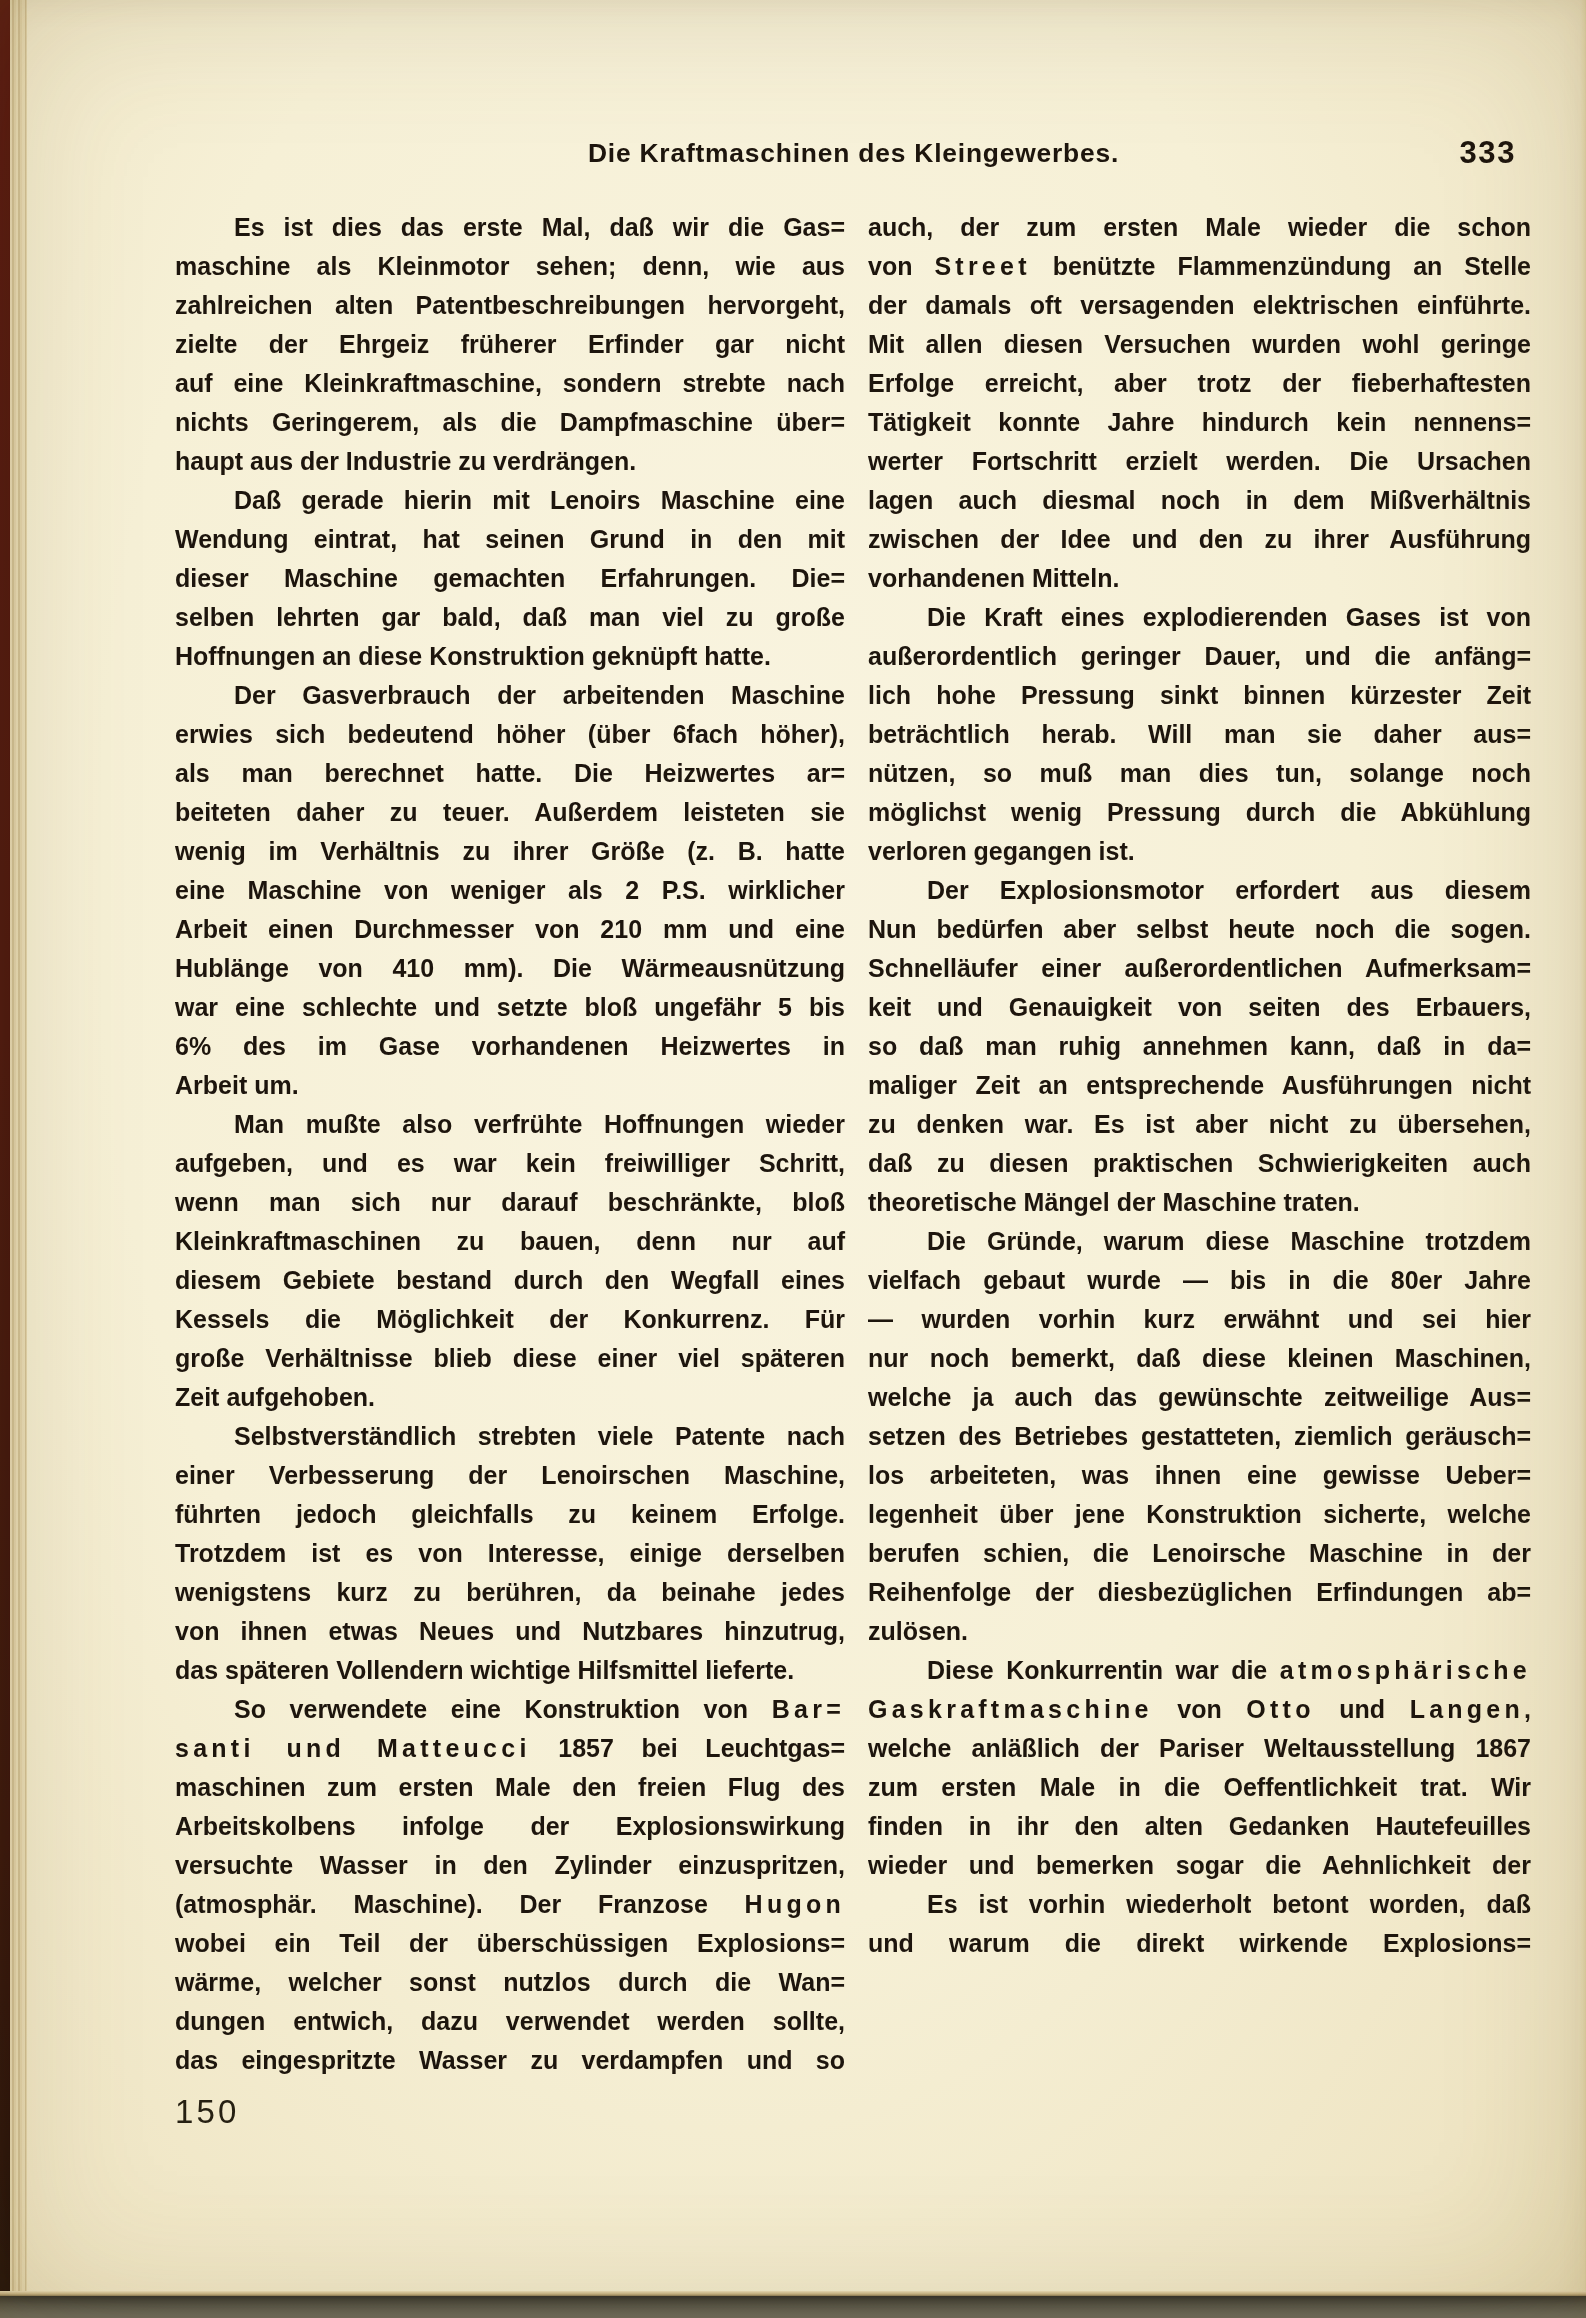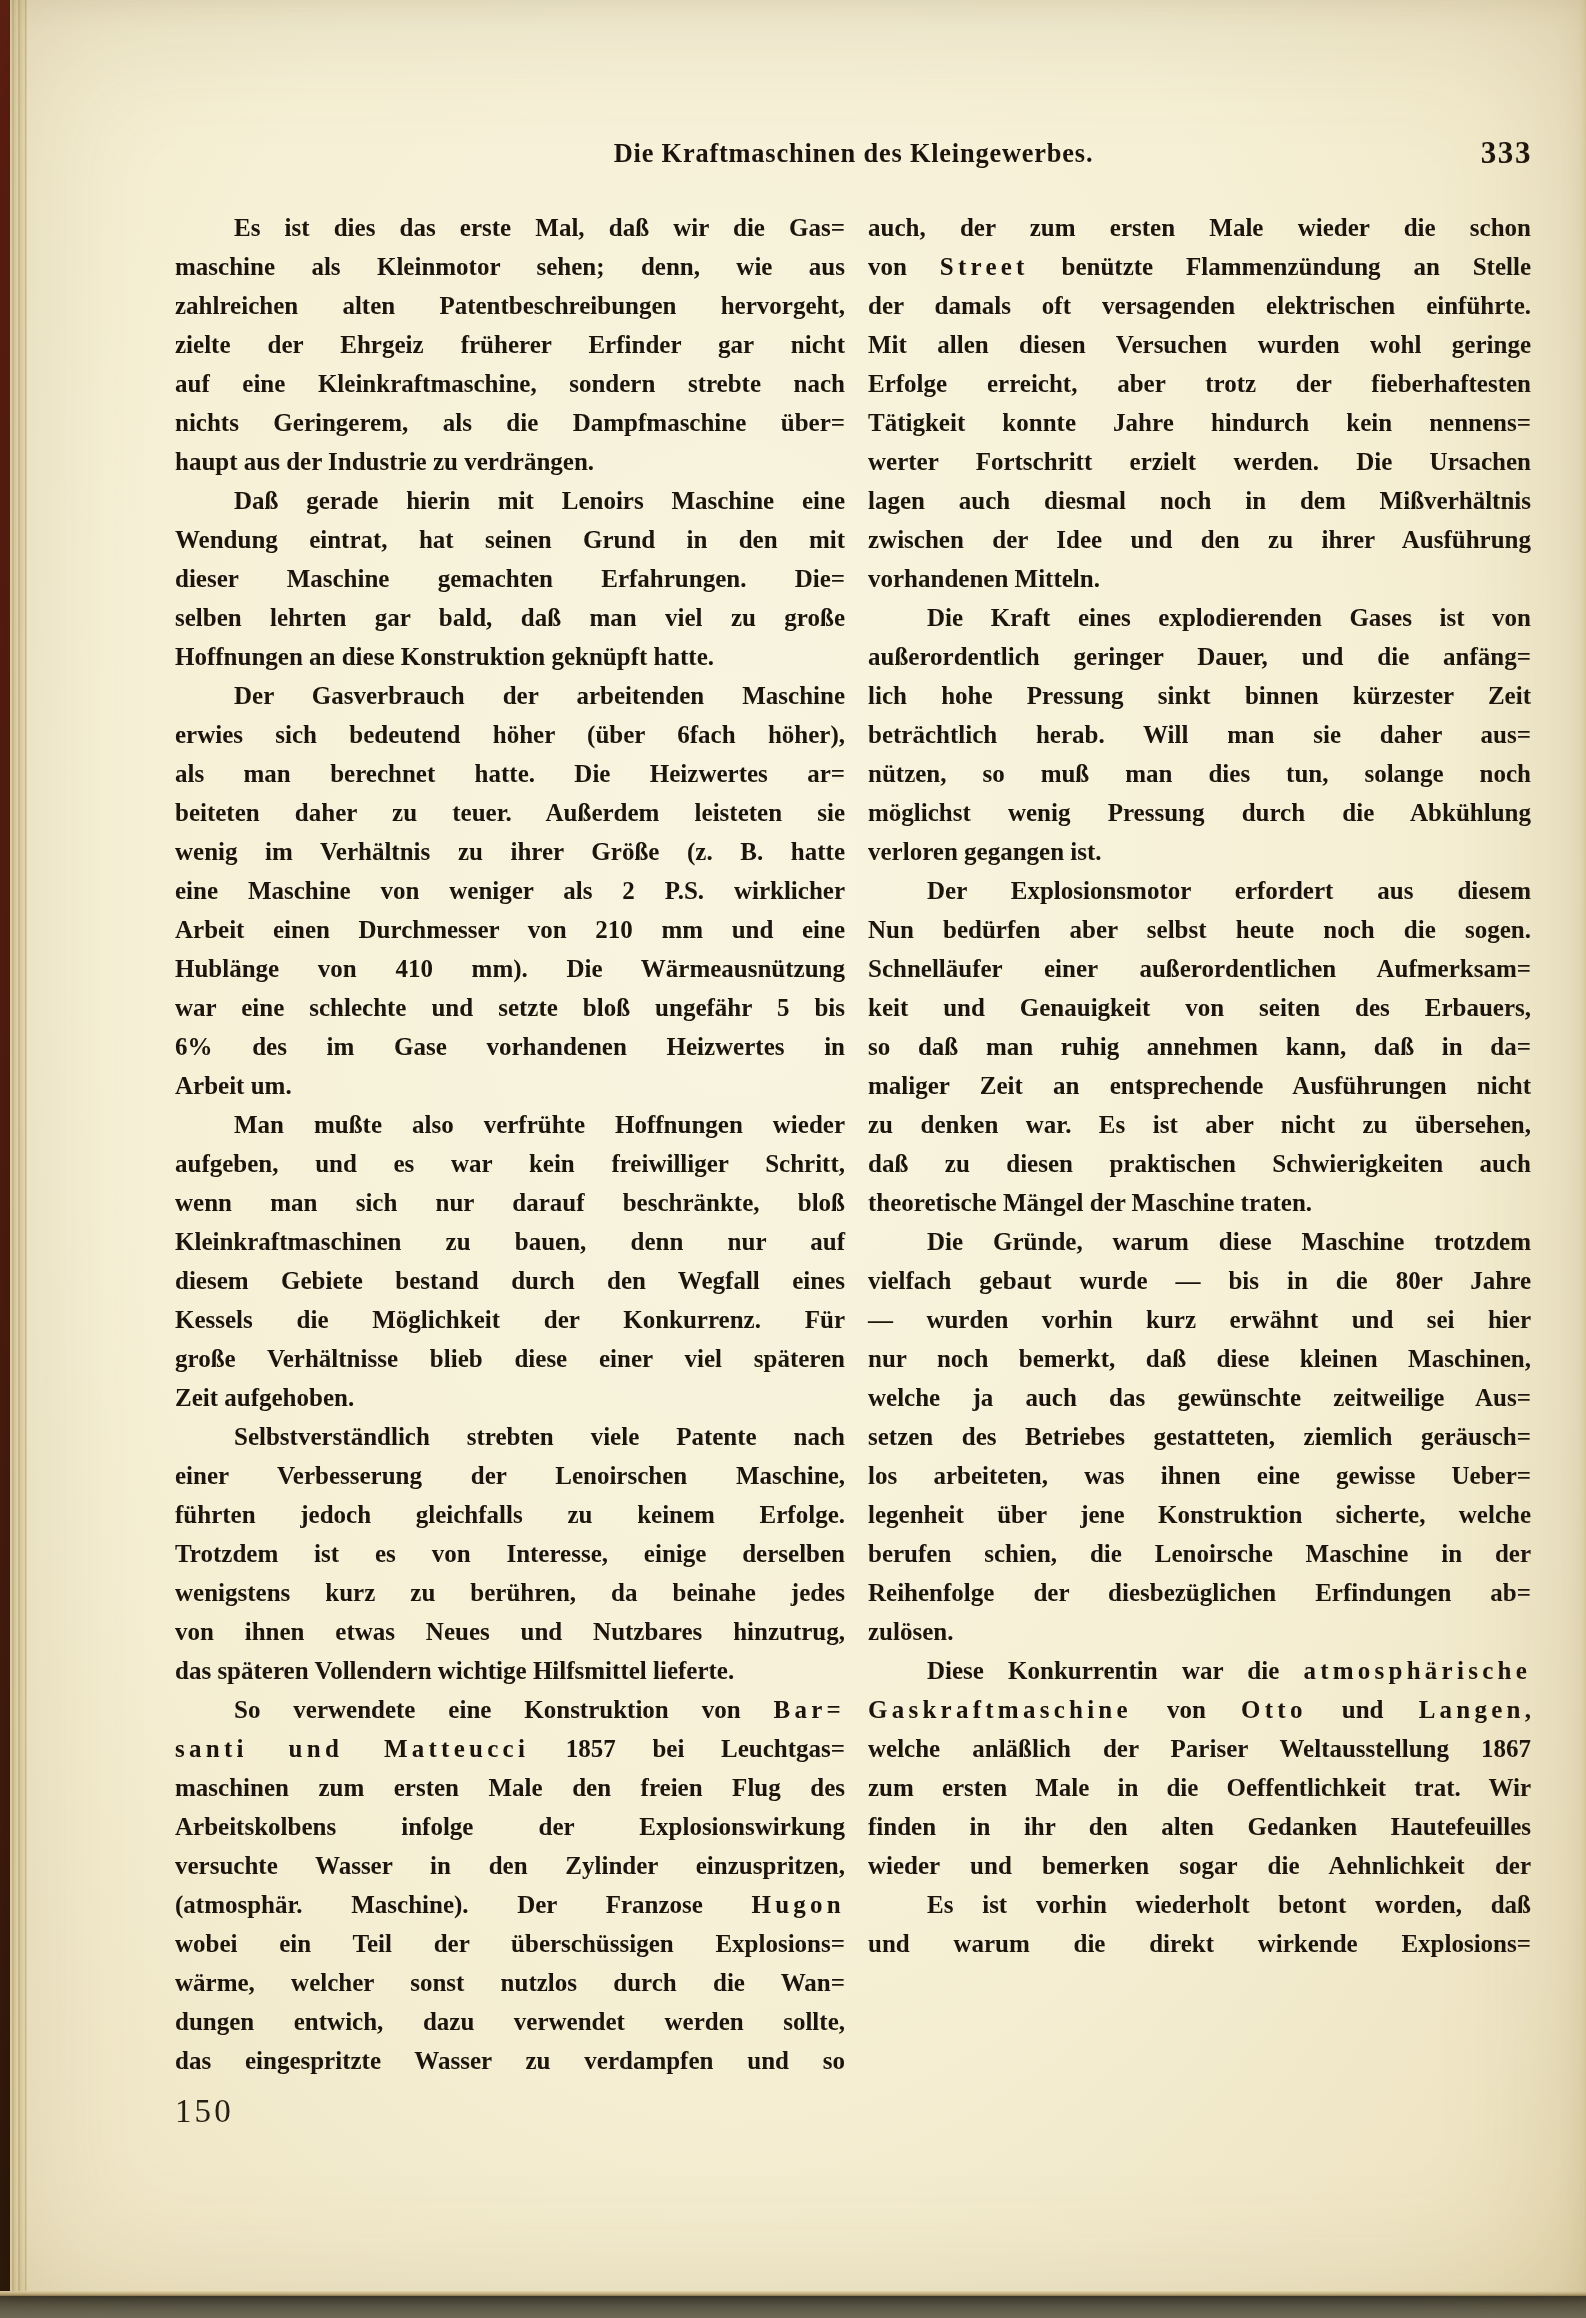--- a/index.html
+++ b/index.html
@@ -1,40 +1,40 @@
 <!DOCTYPE html>
 <html style="--paper: #f6f0d6; --ink: #1d150d; --spine: #48120d; --scanner-band: #55544a; --page-edge: #d9c799;font-size:12.4px"><head>
 <meta charset="utf-8">
 <style>
   html,body{margin:0;padding:0;}
   body{width:1587px;height:2319px;background:#70705f;}
   #scan-page{
     position:relative;width:1587px;height:2319px;overflow:hidden;
     background:radial-gradient(ellipse at 46% 38%, #f9f4e0 0%, #f6f0d6 52%, #efe5c4 86%, #e8dcb4 100%);
-    font-family:Liberation Serif, serif;
+    font-family:Liberation Sans, sans-serif;
     color:var(--ink,#1d150d);
   }
   #vignette{position:absolute;inset:0;pointer-events:none;
     box-shadow:inset 0 0 148px rgba(115,92,40,.20), inset 0 0 31px rgba(115,92,40,.12);}
   
   #spine-strip{position:absolute;left:0;top:0;width:10px;height:2298px;
     background:linear-gradient(180deg,#55140e 0%,#48120d 45%,#33100a 80%,#1d0d07 100%);}
   #stacked-edges{position:absolute;left:10px;top:0;width:17px;height:2298px;opacity:.75;
     background:repeating-linear-gradient(90deg,#e6d8ae 0 2.3px,#c7b383 2.3px 3.9px,#ddcda0 3.9px 6.2px);}
   #bottom-page-edge{position:absolute;left:0;right:0;bottom:23px;height:5.4px;
     background:linear-gradient(180deg,#ecdfba 0%,#c9b585 60%,#8a7a55 100%);}
   #scanner-band{position:absolute;left:0;right:0;bottom:0;height:23px;
     background:linear-gradient(180deg,#34322a 0%,#504f44 35%,#676659 75%,#6e6d60 100%);}
   #right-page-edge{position:absolute;right:0;top:0;width:7px;height:2298px;opacity:.7;
     background:linear-gradient(90deg,rgba(0,0,0,0) 0%,#e8dcae 70%,#d8c794 100%);}
 
   
   #page-header{position:absolute;top:138px;left:175px;width:1357px;height:47px;}
   #running-head{width:100%;text-align:center;font-weight:bold;font-size:26.4px;letter-spacing:0.8px;}
-  #page-number{position:absolute;right:0;top:-3.1px;font-weight:bold;font-size:31px;letter-spacing:1.6px;}
+  #page-number{position:absolute;right:16px;top:-3.1px;font-weight:bold;font-size:31px;letter-spacing:1.6px;}
 
   
   .col{position:absolute;top:208px;font-size:25px;line-height:39px;font-weight:bold;}
   #col-left{left:175px;width:670px;}
   #col-right{left:868px;width:663px;}
   .para{margin:0;padding:0;}
   .line{text-align:justify;text-align-last:justify;}
   .line.endline{text-align-last:left;}
   .line.indent{text-indent:59px;}
   .sperr{letter-spacing:.17em;}

